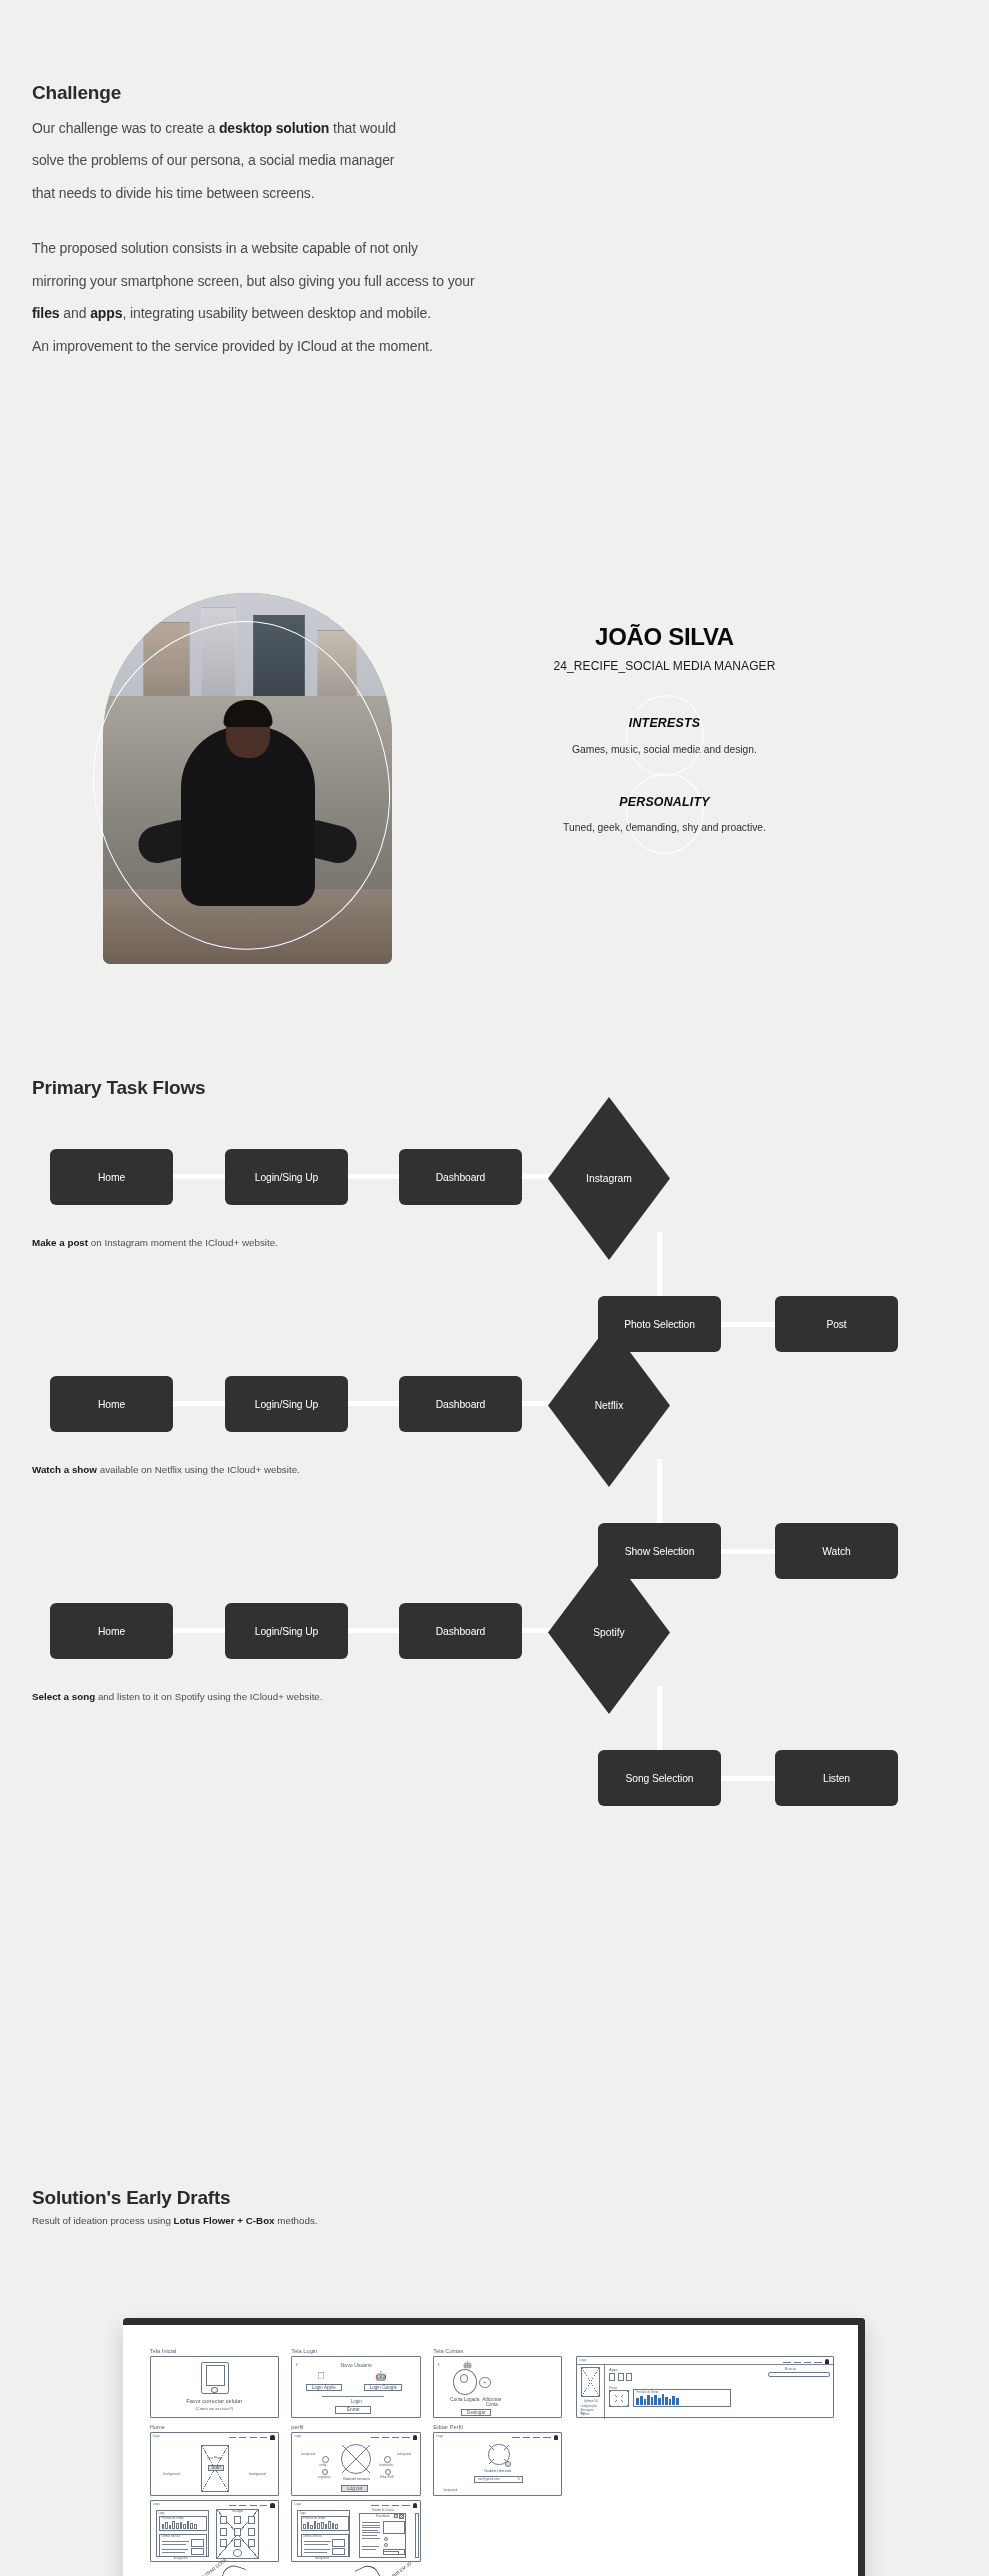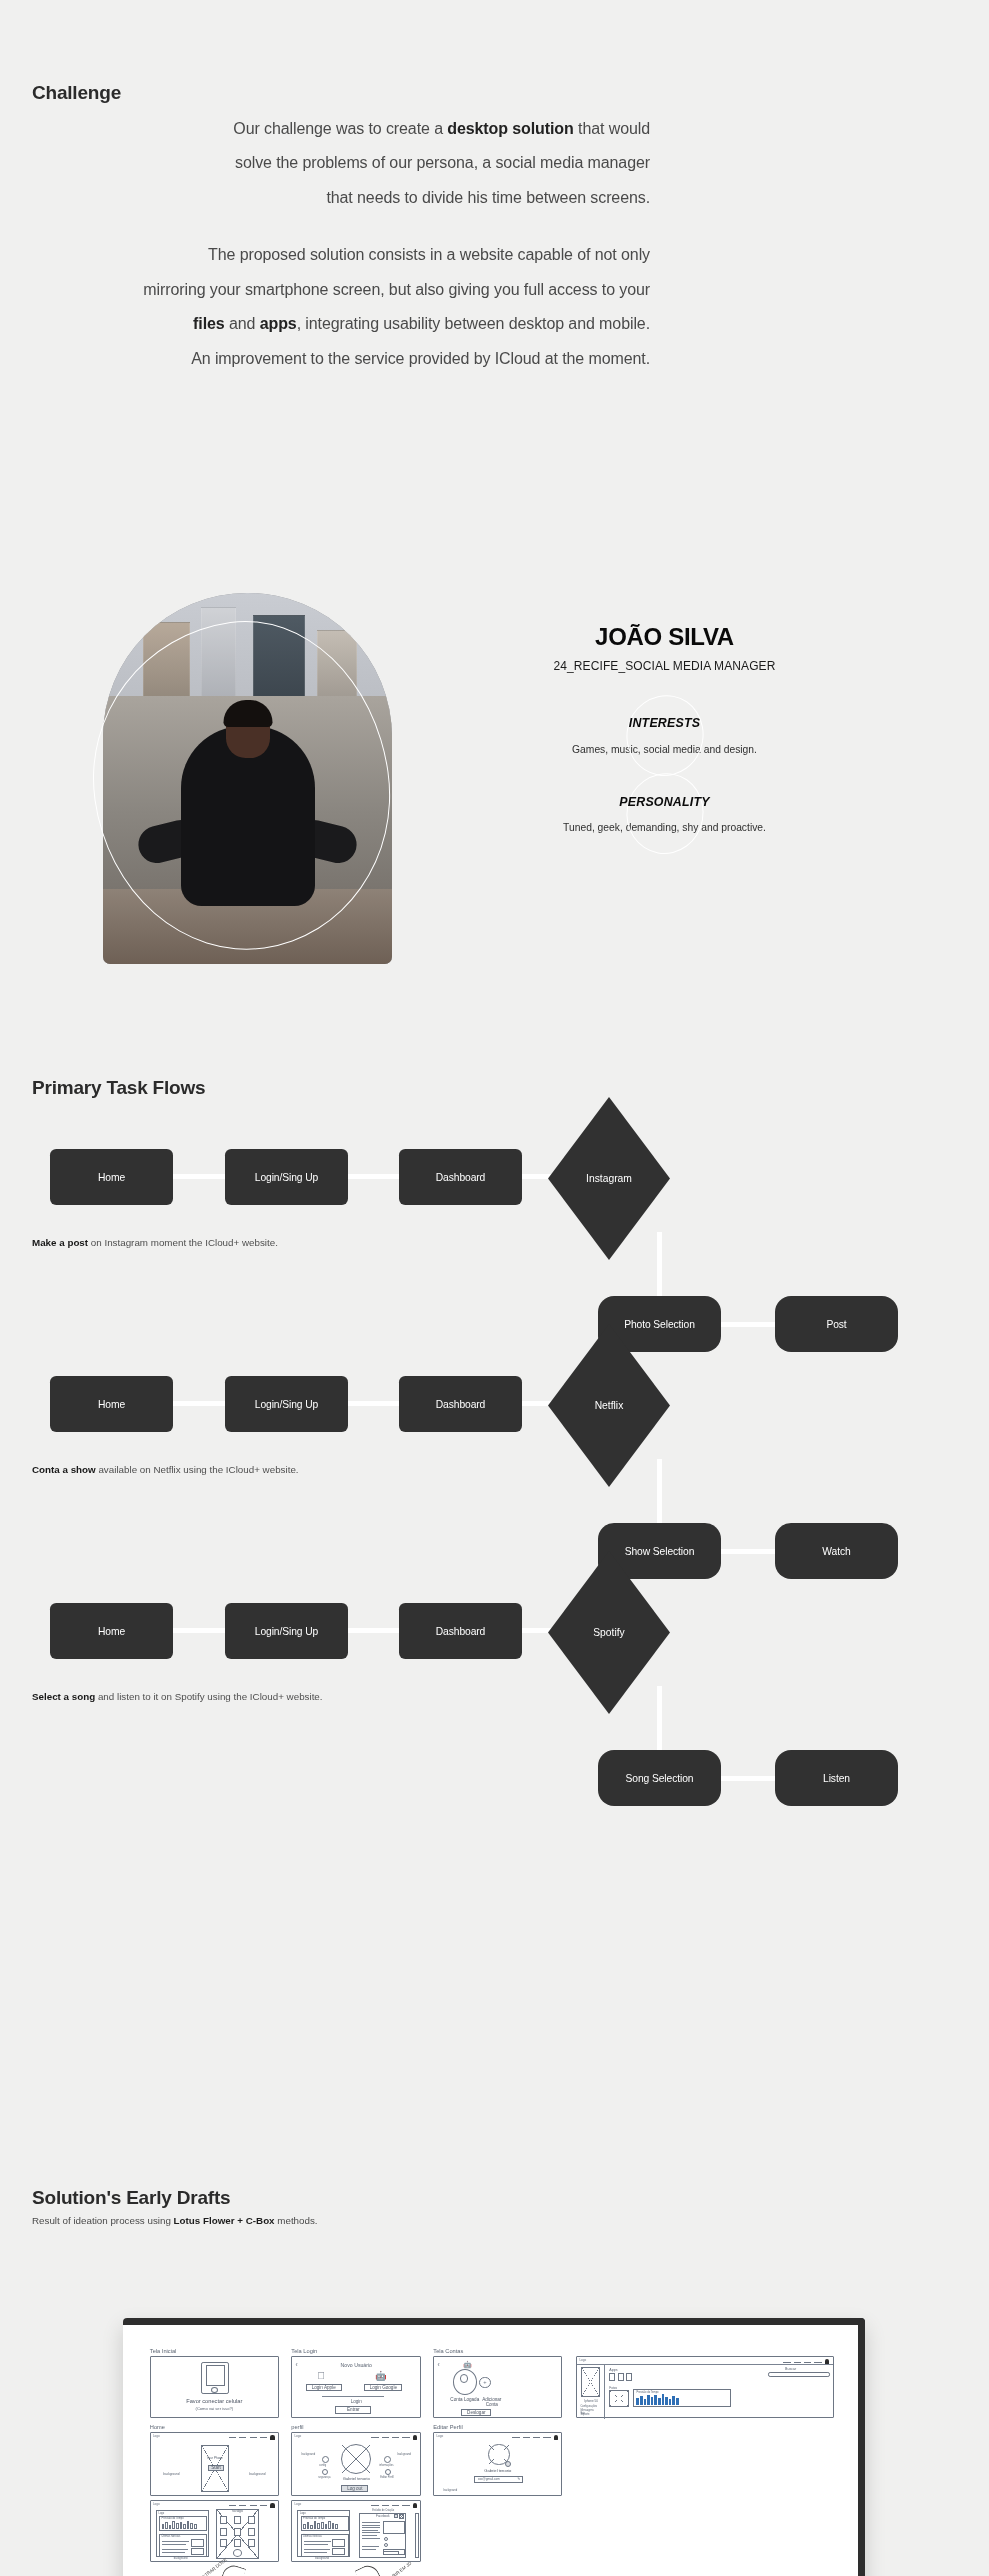--- a/index.html
+++ b/index.html
@@ -14,25 +14,24 @@
   .page { position:relative; width:989px; height:3297px; }
 
   
   .h2 {
     font-size:19px;
     font-weight:700;
     color:#2b2b2b;
     letter-spacing:-0.2px;
   }
   .body-line {
-    font-size:16px;
+    font-size:14px;
     color:#4a4a4a;
     font-weight:400;
     letter-spacing:-0.1px;
-    text-align:right;
   }
   .body-line b { color:#222; font-weight:700; }
 
   
   .intro { position:absolute; left:32px; top:82px; width:618px; }
   .intro .h2 { margin-bottom:15.5px; }
   .intro .body-line { margin-bottom:16.5px; }
   .intro .gap { height:23px; }
 
   
@@ -165,21 +164,21 @@
   .fdiamond {
     position:absolute;
     left:548px; top:-52px;
     width:122px; height:163px;
     background:#313131;
     clip-path:polygon(50% 0%, 100% 50%, 50% 100%, 0% 50%);
     display:flex; align-items:center; justify-content:center;
     color:#fff; font-size:10.3px;
   }
 
-  .fbox.bot { width:123px; height:56px; top:147px;border-radius:16px; }
+  .fbox.bot { width:123px; height:56px; top:147px; }
   .fbox.b4 { left:598px; }
   .fbox.b5 { left:775px; }
 
   .conn {
     position:absolute; background:#ffffff;
   }
   .conn.h { height:4.6px; top:25px; }
   .conn.c1 { left:173px; width:52px; }
   .conn.c2 { left:347px; width:52px; }
   .conn.c3 { left:521px; width:31px; }
@@ -358,21 +357,21 @@
       <div class="conn h c3"></div>
       <div class="conn v"></div>
       <div class="conn h c4"></div>
       <div class="fbox top b1">Home</div>
       <div class="fbox top b2">Login/Sing Up</div>
       <div class="fbox top b3">Dashboard</div>
       <div class="fdiamond">Netflix</div>
       <div class="fbox bot b4">Show Selection</div>
       <div class="fbox bot b5">Watch</div>
       <div class="flow-cap">
-        <b>Conta a show</b><span> available on Netflix using the ICloud+ website.</span>
+        <b>Watch a show</b><span> available on Netflix using the ICloud+ website.</span>
       </div>
     </div>
 
     <div class="flow-row">
       <div class="conn h c1"></div>
       <div class="conn h c2"></div>
       <div class="conn h c3"></div>
       <div class="conn v"></div>
       <div class="conn h c4"></div>
       <div class="fbox top b1">Home</div>

